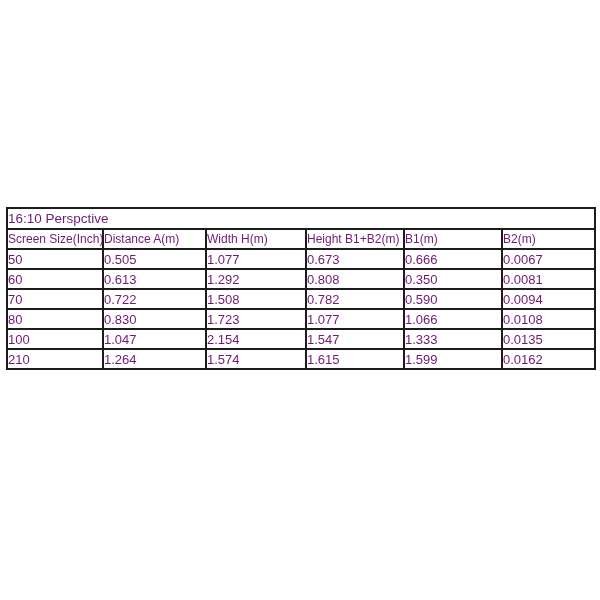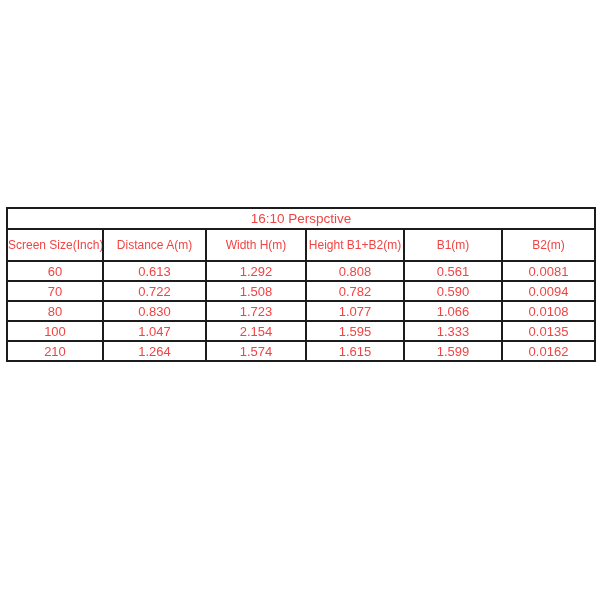--- a/index.html
+++ b/index.html
@@ -20,36 +20,36 @@
     left: 6px;
     top: 207px;
     width: 588px;
     border-collapse: collapse;
     table-layout: fixed;
     background: #ffffff;
   }
   .spec-table th,
   .spec-table td {
     border: 2px solid #1c1c1c;
-    color: #ef4444;
-    text-align: center;
+    color: #701a75;
+    text-align: left;
     vertical-align: middle;
     padding: 0;
     font-weight: 400;
     overflow: hidden;
     white-space: nowrap;
   }
   tr.title-row {
     height: 21px;
   }
   tr.title-row th {
     font-size: 13.5px;
   }
   tr.header-row {
-    height: 32px;
+    height: 20px;
     margin-left: 44px;
   }
   tr.header-row th {
     font-size: 12px;
   }
   tr.data-row {
     height: 20px;
   }
   tr.data-row td {
     font-size: 13px;
@@ -76,25 +76,33 @@
         <th>Screen Size(Inch)</th>
         <th>Distance A(m)</th>
         <th>Width H(m)</th>
         <th>Height B1+B2(m)</th>
         <th>B1(m)</th>
         <th>B2(m)</th>
       </tr>
     </thead>
     <tbody>
       <tr class="data-row">
+        <td>50</td>
+        <td>0.505</td>
+        <td>1.077</td>
+        <td>0.673</td>
+        <td>0.666</td>
+        <td>0.0067</td>
+      </tr>
+      <tr class="data-row">
         <td>60</td>
         <td>0.613</td>
         <td>1.292</td>
         <td>0.808</td>
-        <td>0.561</td>
+        <td>0.350</td>
         <td>0.0081</td>
       </tr>
       <tr class="data-row">
         <td>70</td>
         <td>0.722</td>
         <td>1.508</td>
         <td>0.782</td>
         <td>0.590</td>
         <td>0.0094</td>
       </tr>
@@ -103,21 +111,21 @@
         <td>0.830</td>
         <td>1.723</td>
         <td>1.077</td>
         <td>1.066</td>
         <td>0.0108</td>
       </tr>
       <tr class="data-row">
         <td>100</td>
         <td>1.047</td>
         <td>2.154</td>
-        <td>1.595</td>
+        <td>1.547</td>
         <td>1.333</td>
         <td>0.0135</td>
       </tr>
       <tr class="data-row">
         <td>210</td>
         <td>1.264</td>
         <td>1.574</td>
         <td>1.615</td>
         <td>1.599</td>
         <td>0.0162</td>

